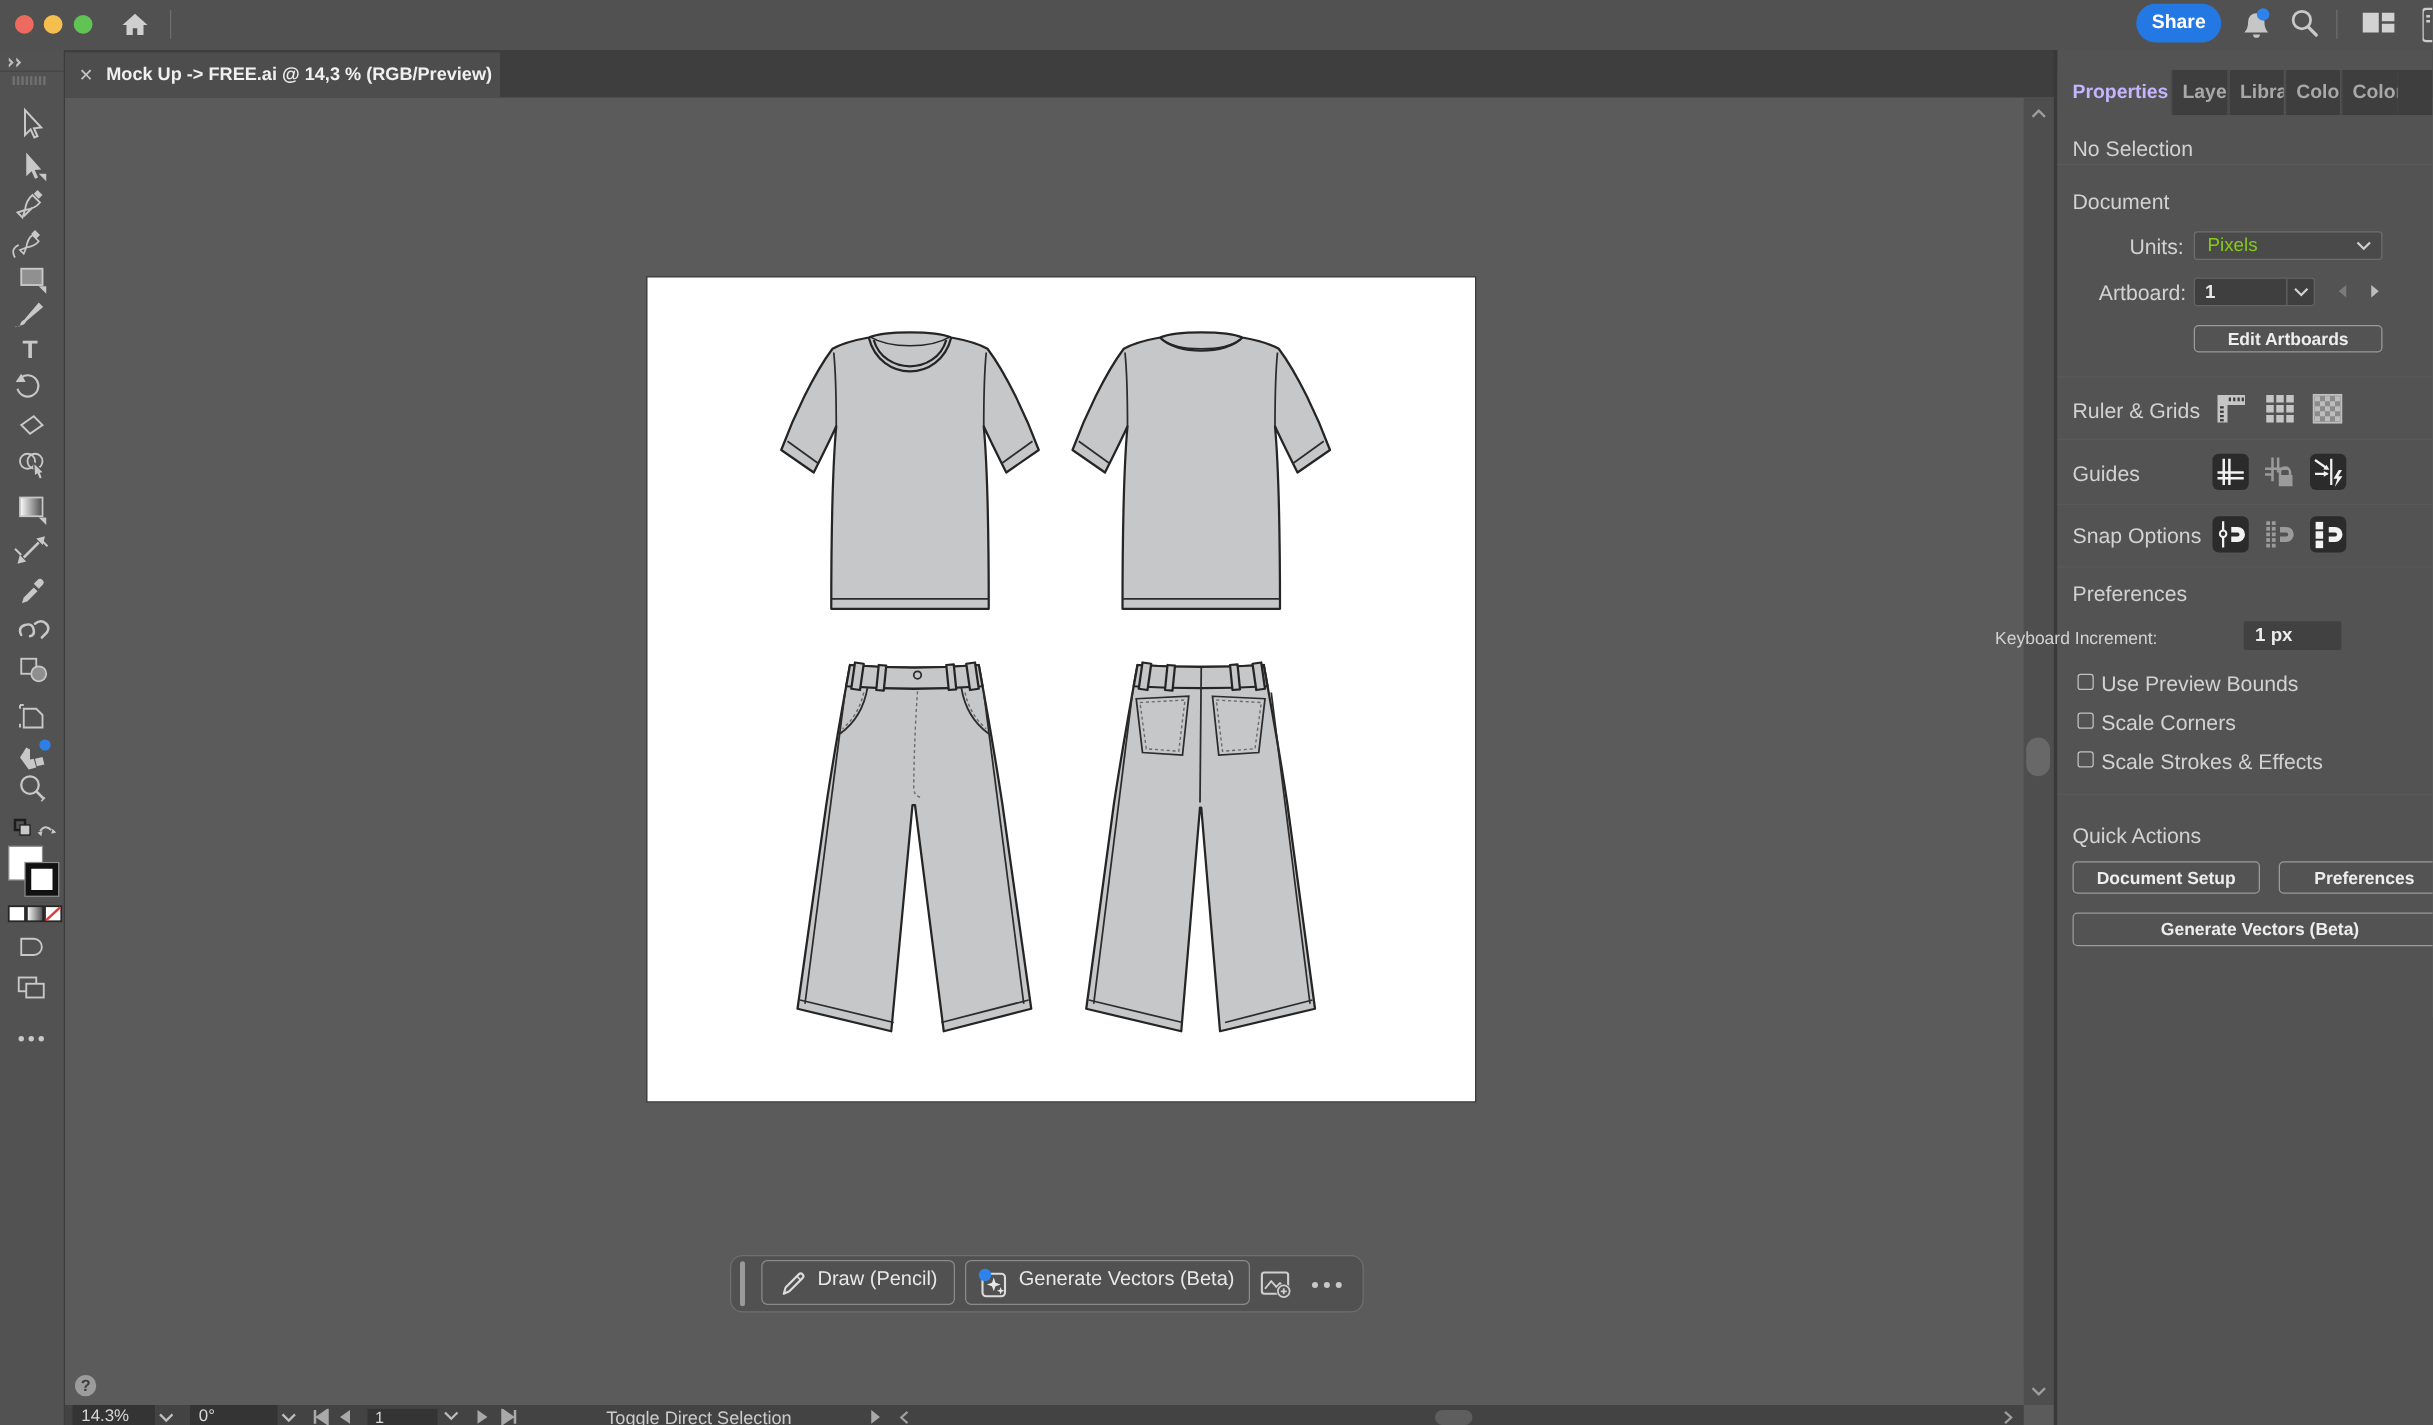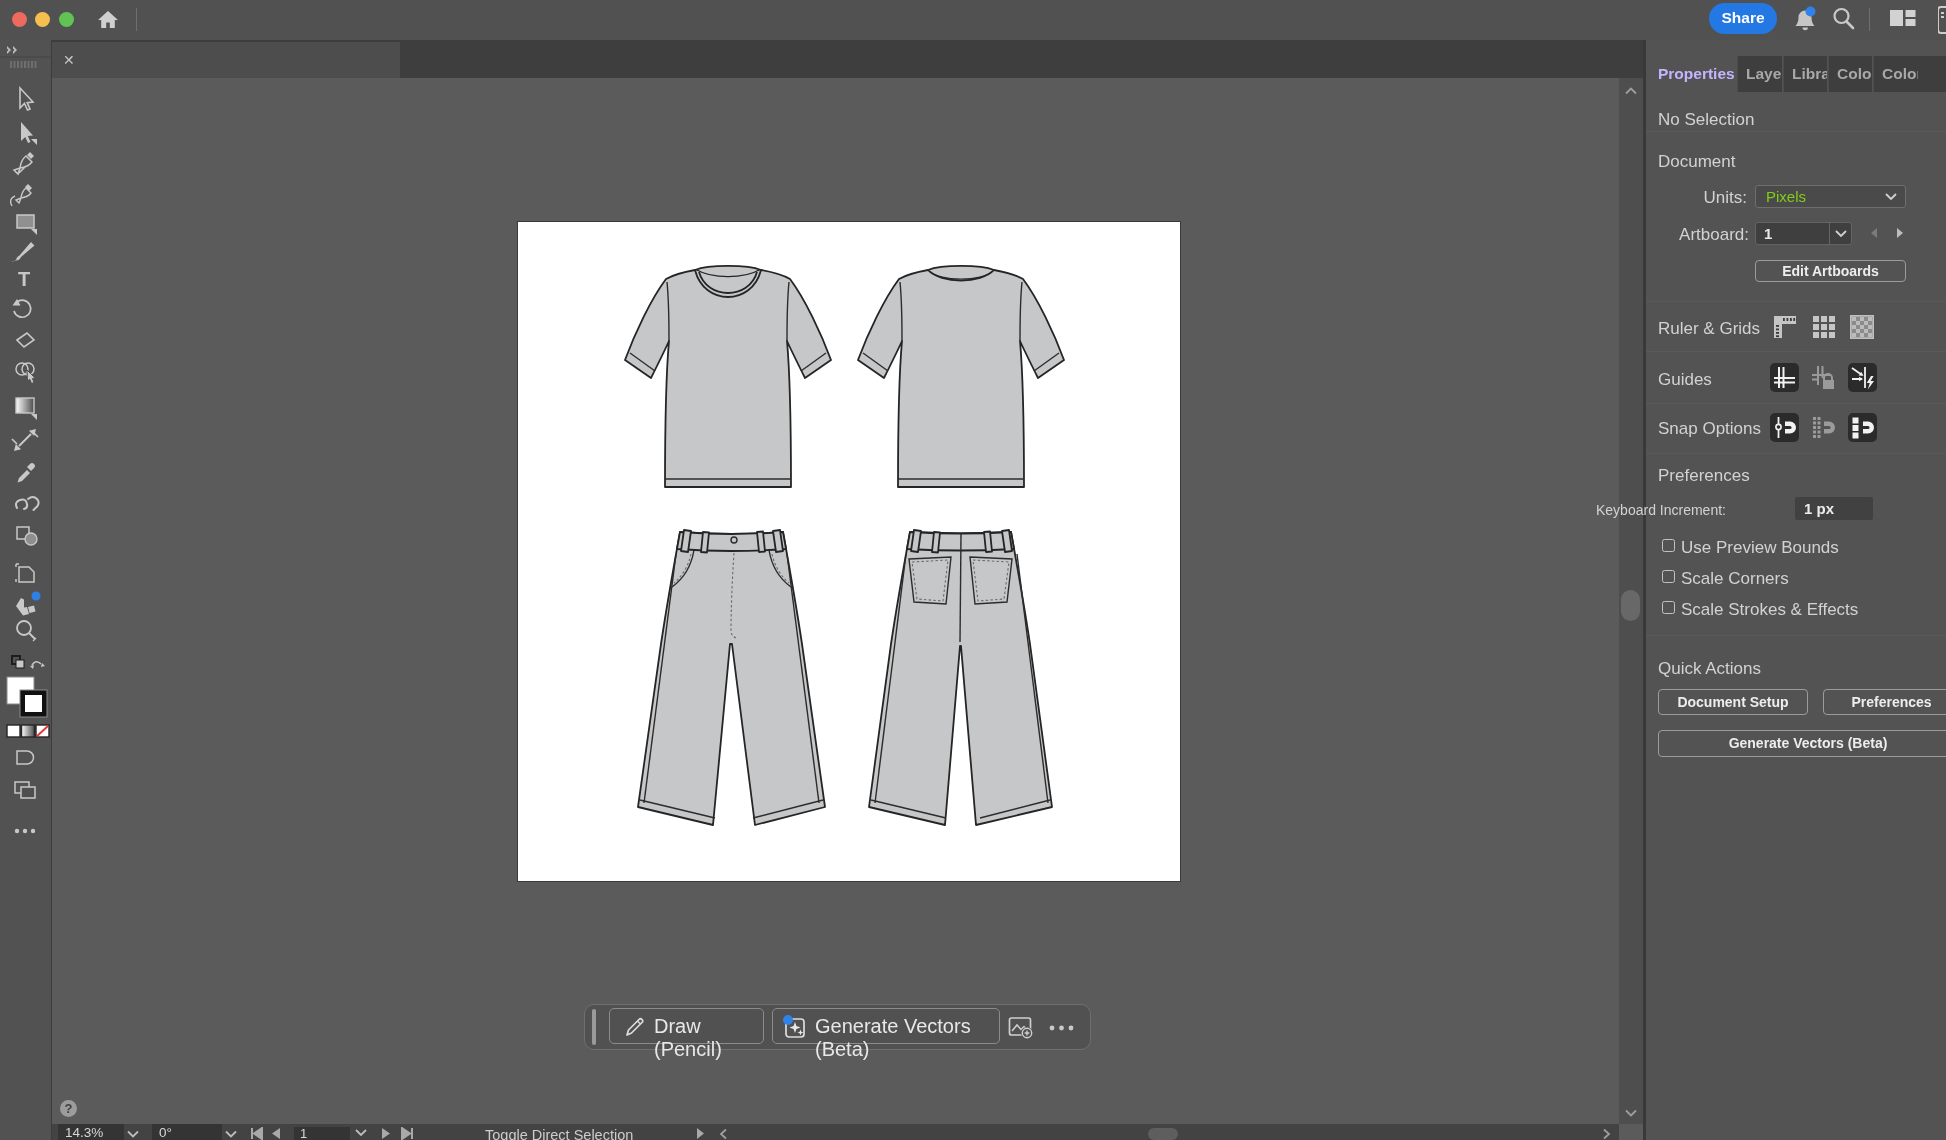--- a/index.html
+++ b/index.html
@@ -36,21 +36,21 @@
 
 #vscroll { left:1619px; top:78px; width:24px; height:1046px; background:#4e4e4e; }
 #vthumb { left:1621px; top:590px; width:19px; height:31px; border-radius:10px; background:#686868; }
 #paneldiv { left:1643px; top:40px; width:3px; height:1100px; background:#393939; }
 
 
 #fbar { left:584px; top:1004px; width:507px; height:46px; background:#515151;
   border:1.5px solid #6f6f6f; border-radius:10px; }
 #fhandle { left:592px; top:1009px; width:4px; height:36px; border-radius:2px; background:#9a9a9a; }
 .fbtn { position:absolute; border:1px solid #8b8b8b; border-radius:5px; height:36px; top:1008px;
-  color:#e8e8e8; font-size:20px; }
+  color:#e8e8e8; font-size:16px; }
 
 
 #msgbar { left:55px; top:1094px; width:1564px; height:30px; background:#4f4f4f;
   color:#dadada; font-size:15px; line-height:30px; }
 #qmark { left:60px; top:1100px; width:17px; height:17px; border-radius:50%;
   background:#9c9c9c; color:#3f3f3f; font-size:13px; font-weight:bold;
   text-align:center; line-height:17px; }
 #bottomrow { left:52px; top:1124px; width:1567px; height:16px; background:#434343;
   color:#cfcfcf; font-size:14px; }
 .binput { position:absolute; top:1124px; height:18px; background:#343434; color:#d8d8d8;
@@ -185,20 +185,21 @@
   </svg>
   <svg class="abs" style="left:1938px;top:6px" width="8" height="28" viewBox="0 0 8 28">
     <path d="M3,1 h10 v26 h-10 a3,3 0 0 1 -3,-3 v-20 a3,3 0 0 1 3,-3 z" fill="none" stroke="#cccccc" stroke-width="2"></path>
     <rect x="3" y="6" width="3" height="2" fill="#ccc"></rect>
       <rect x="3" y="10" width="3" height="2" fill="#ccc"></rect>
   </svg>
 
   <div class="abs" id="tabstrip"></div>
   <div class="abs" id="doctab">
       <span class="x">✕</span>
+      <span class="t">Mock Up -&gt; FREE.ai @ 14,3 % (RGB/Preview)</span>
     </div>
 
   <div class="abs" id="toolcol">
     <svg width="51" height="1100" viewBox="0 0 51 1100" style="position:absolute;left:0;top:0">
       <g fill="#bdbdbd" stroke="none" font-family="Liberation Sans">
 
         <path d="M7,6 l4,4 l-4,4 v-2.5 l1.5,-1.5 l-1.5,-1.5 z M13,6 l4,4 l-4,4 v-2.5 l1.5,-1.5 l-1.5,-1.5 z"></path>
         <rect x="0" y="16.5" width="51" height="1" fill="#454545"></rect>
         <g fill="#6f6f6f">
           <rect x="10" y="21" width="2" height="7"></rect>

